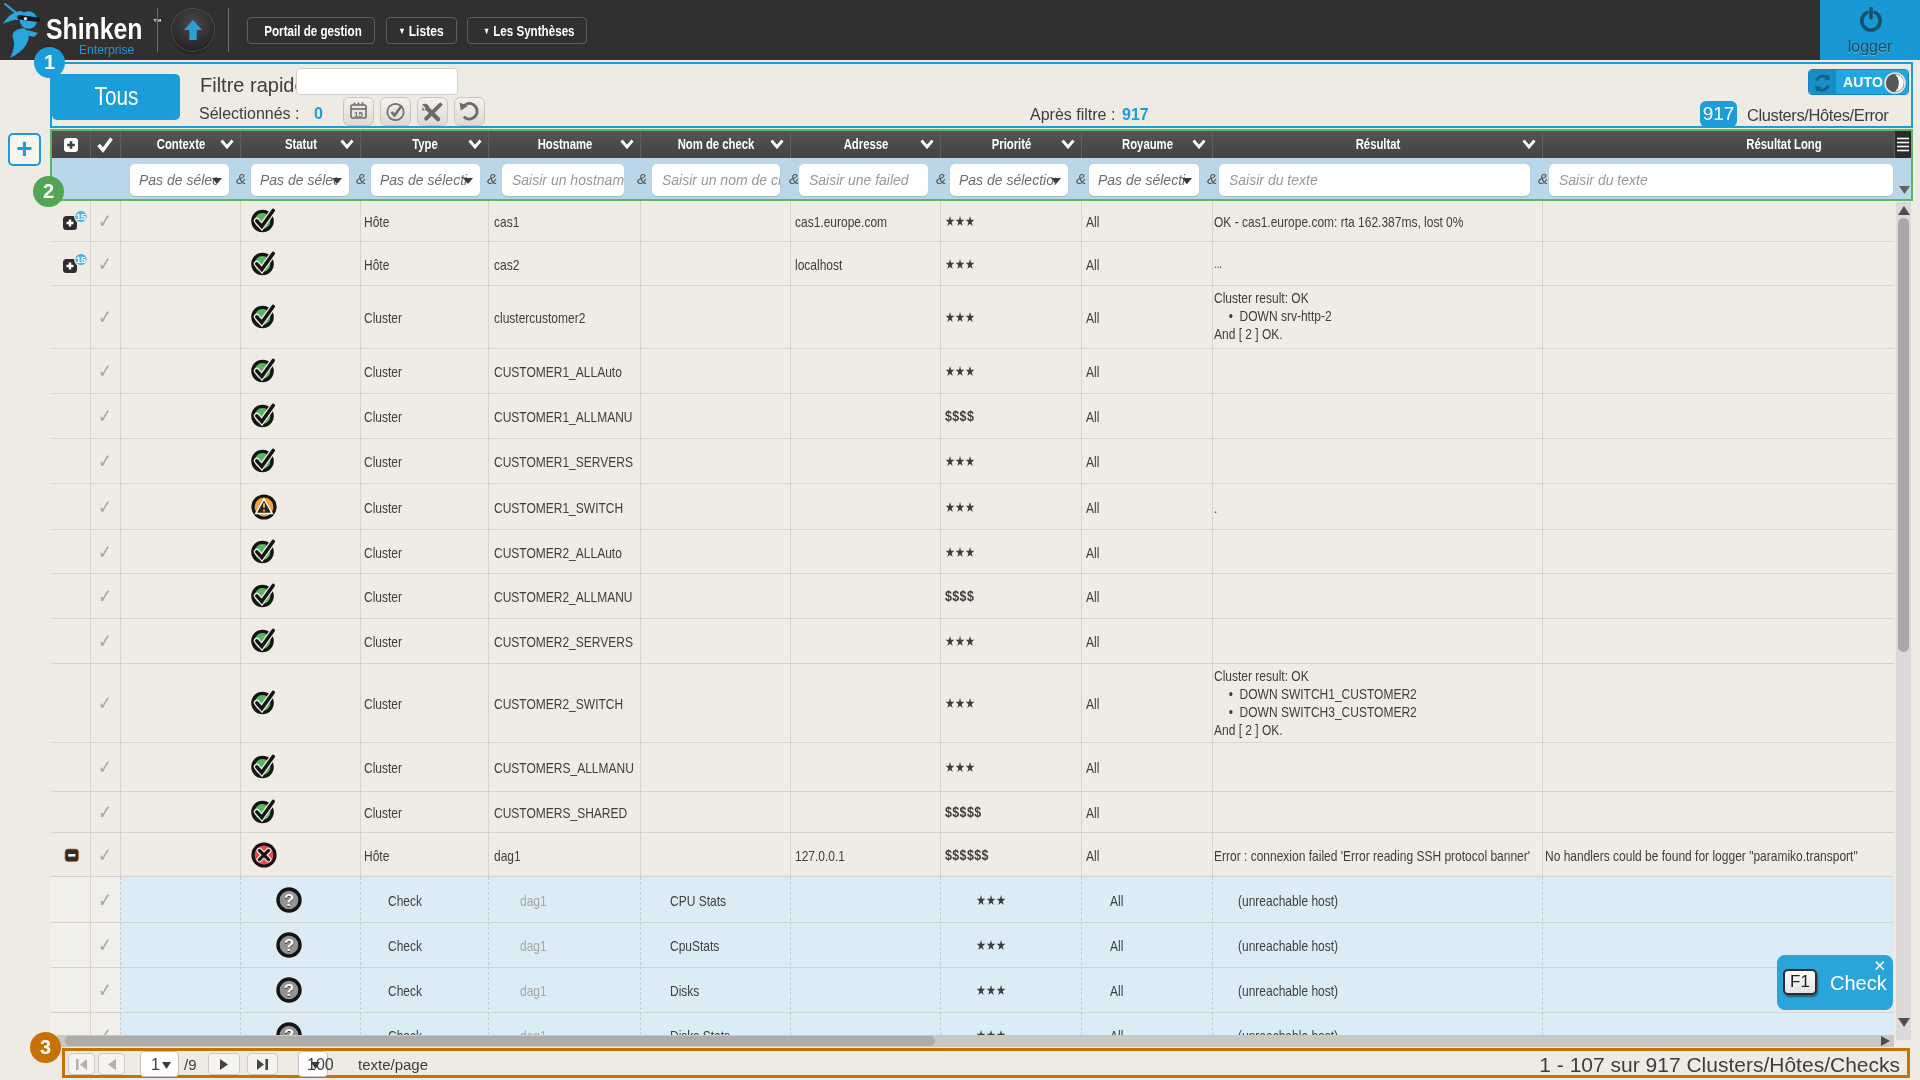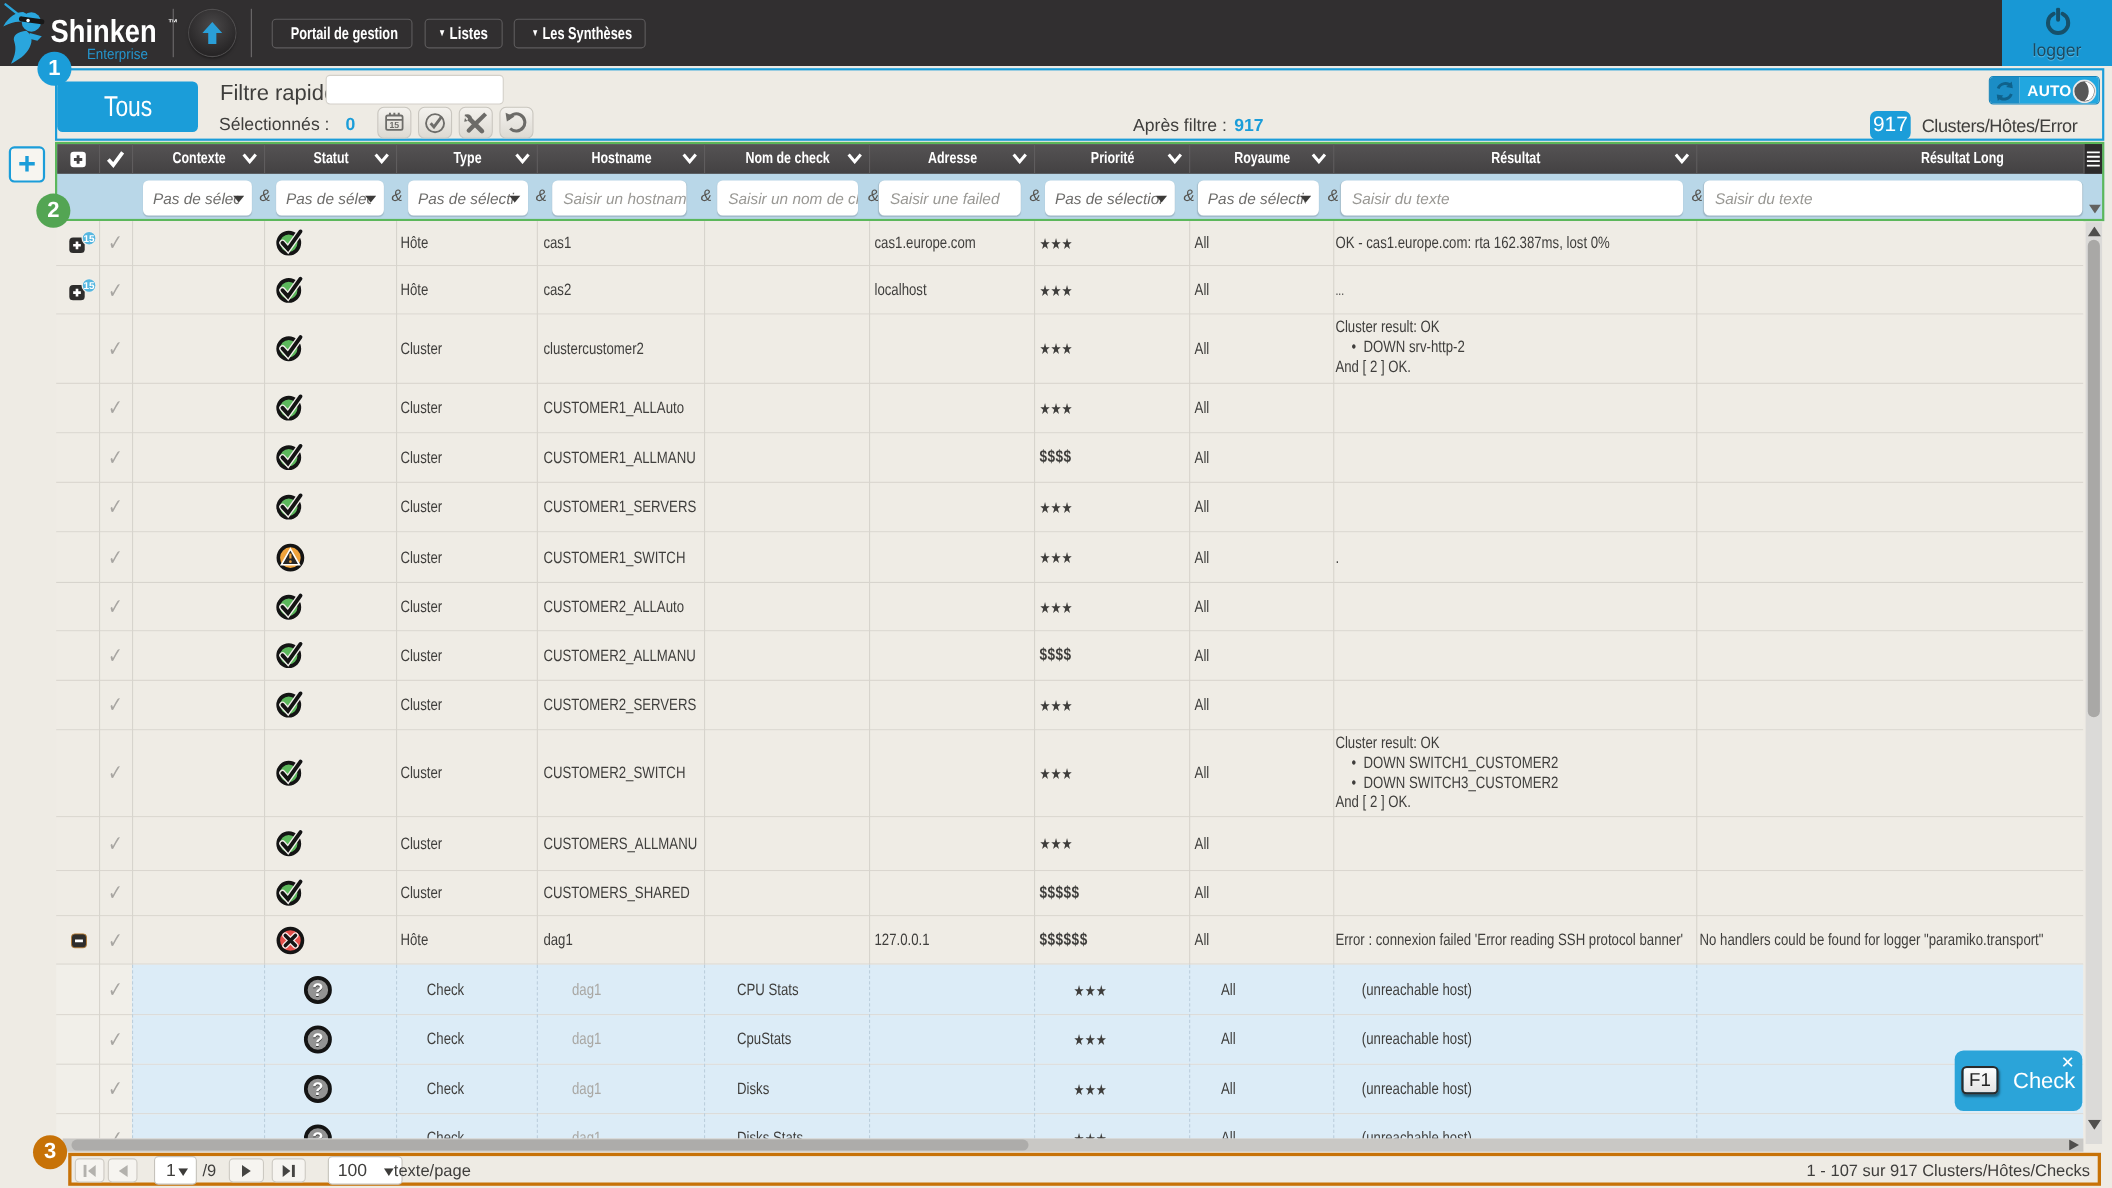--- a/index.html
+++ b/index.html
@@ -550,25 +550,25 @@
         <path d="M0 0 H9 L4.5 7 Z" fill="#3c3b39"></path>
       </svg></div>
   <div class="abs" style="left:119px;top:5px;font-size:15px;line-height:17px">/9</div>
   <div class="pbtn" style="left:143px;width:32px"><svg width="11" height="13" viewBox="0 0 11 13">
         <path d="M1 1 L9 6.5 L1 12 Z" fill="#454442"></path>
       </svg></div>
   <div class="pbtn" style="left:182px;width:31px"><svg width="13" height="13" viewBox="0 0 13 13">
         <path d="M1 1 L8 6.5 L1 12 Z" fill="#454442"></path>
         <rect x="9.4" y="1" width="2.6" height="11" fill="#454442"></rect>
       </svg></div>
-  <div class="psel" style="left:233px;width:68px"><span style="margin-left:8px">100</span><svg style="position:absolute;right:7px;top:10px" width="9" height="7" viewBox="0 0 9 7">
+  <div class="psel" style="left:233px;width:30px"><span style="margin-left:8px">100</span><svg style="position:absolute;right:7px;top:10px" width="9" height="7" viewBox="0 0 9 7">
         <path d="M0 0 H9 L4.5 7 Z" fill="#3c3b39"></path>
       </svg></div>
   <div class="abs" style="left:293px;top:5px;font-size:15px;line-height:17px">texte/page</div>
-  <div class="abs" style="right:7px;top:5px;font-size:15px;line-height:17px">1 - 107 sur 917 Clusters/Hôtes/Checks</div>
+  <div class="abs" style="right:7px;top:5px;font-size:21px;line-height:17px">1 - 107 sur 917 Clusters/Hôtes/Checks</div>
 </div>
 <div class="badge" style="left:30px;top:1032px;background:#c77207">3</div>
 
 <div class="abs" id="helpbox" style="z-index:45;left:1777px;top:955px;width:116px;height:55px;background:#2ba4d9;border-radius:8px">
   <div class="abs" style="left:6px;top:14px;width:34px;height:26px;background:linear-gradient(#fdfdfd,#e3e3e3);border:2px solid #2b2b2b;border-radius:5px;box-shadow:1px 2px 2px rgba(0,0,0,.4);color:#222;font-size:17px;text-align:center;line-height:22px">F1</div>
   <div class="abs" style="left:53px;top:17px;color:#fff;font-size:20px">Check</div>
   <div class="abs" style="right:7px;top:2px;color:#fff;font-size:15px">✕</div>
 </div>
 
 </body></html>

